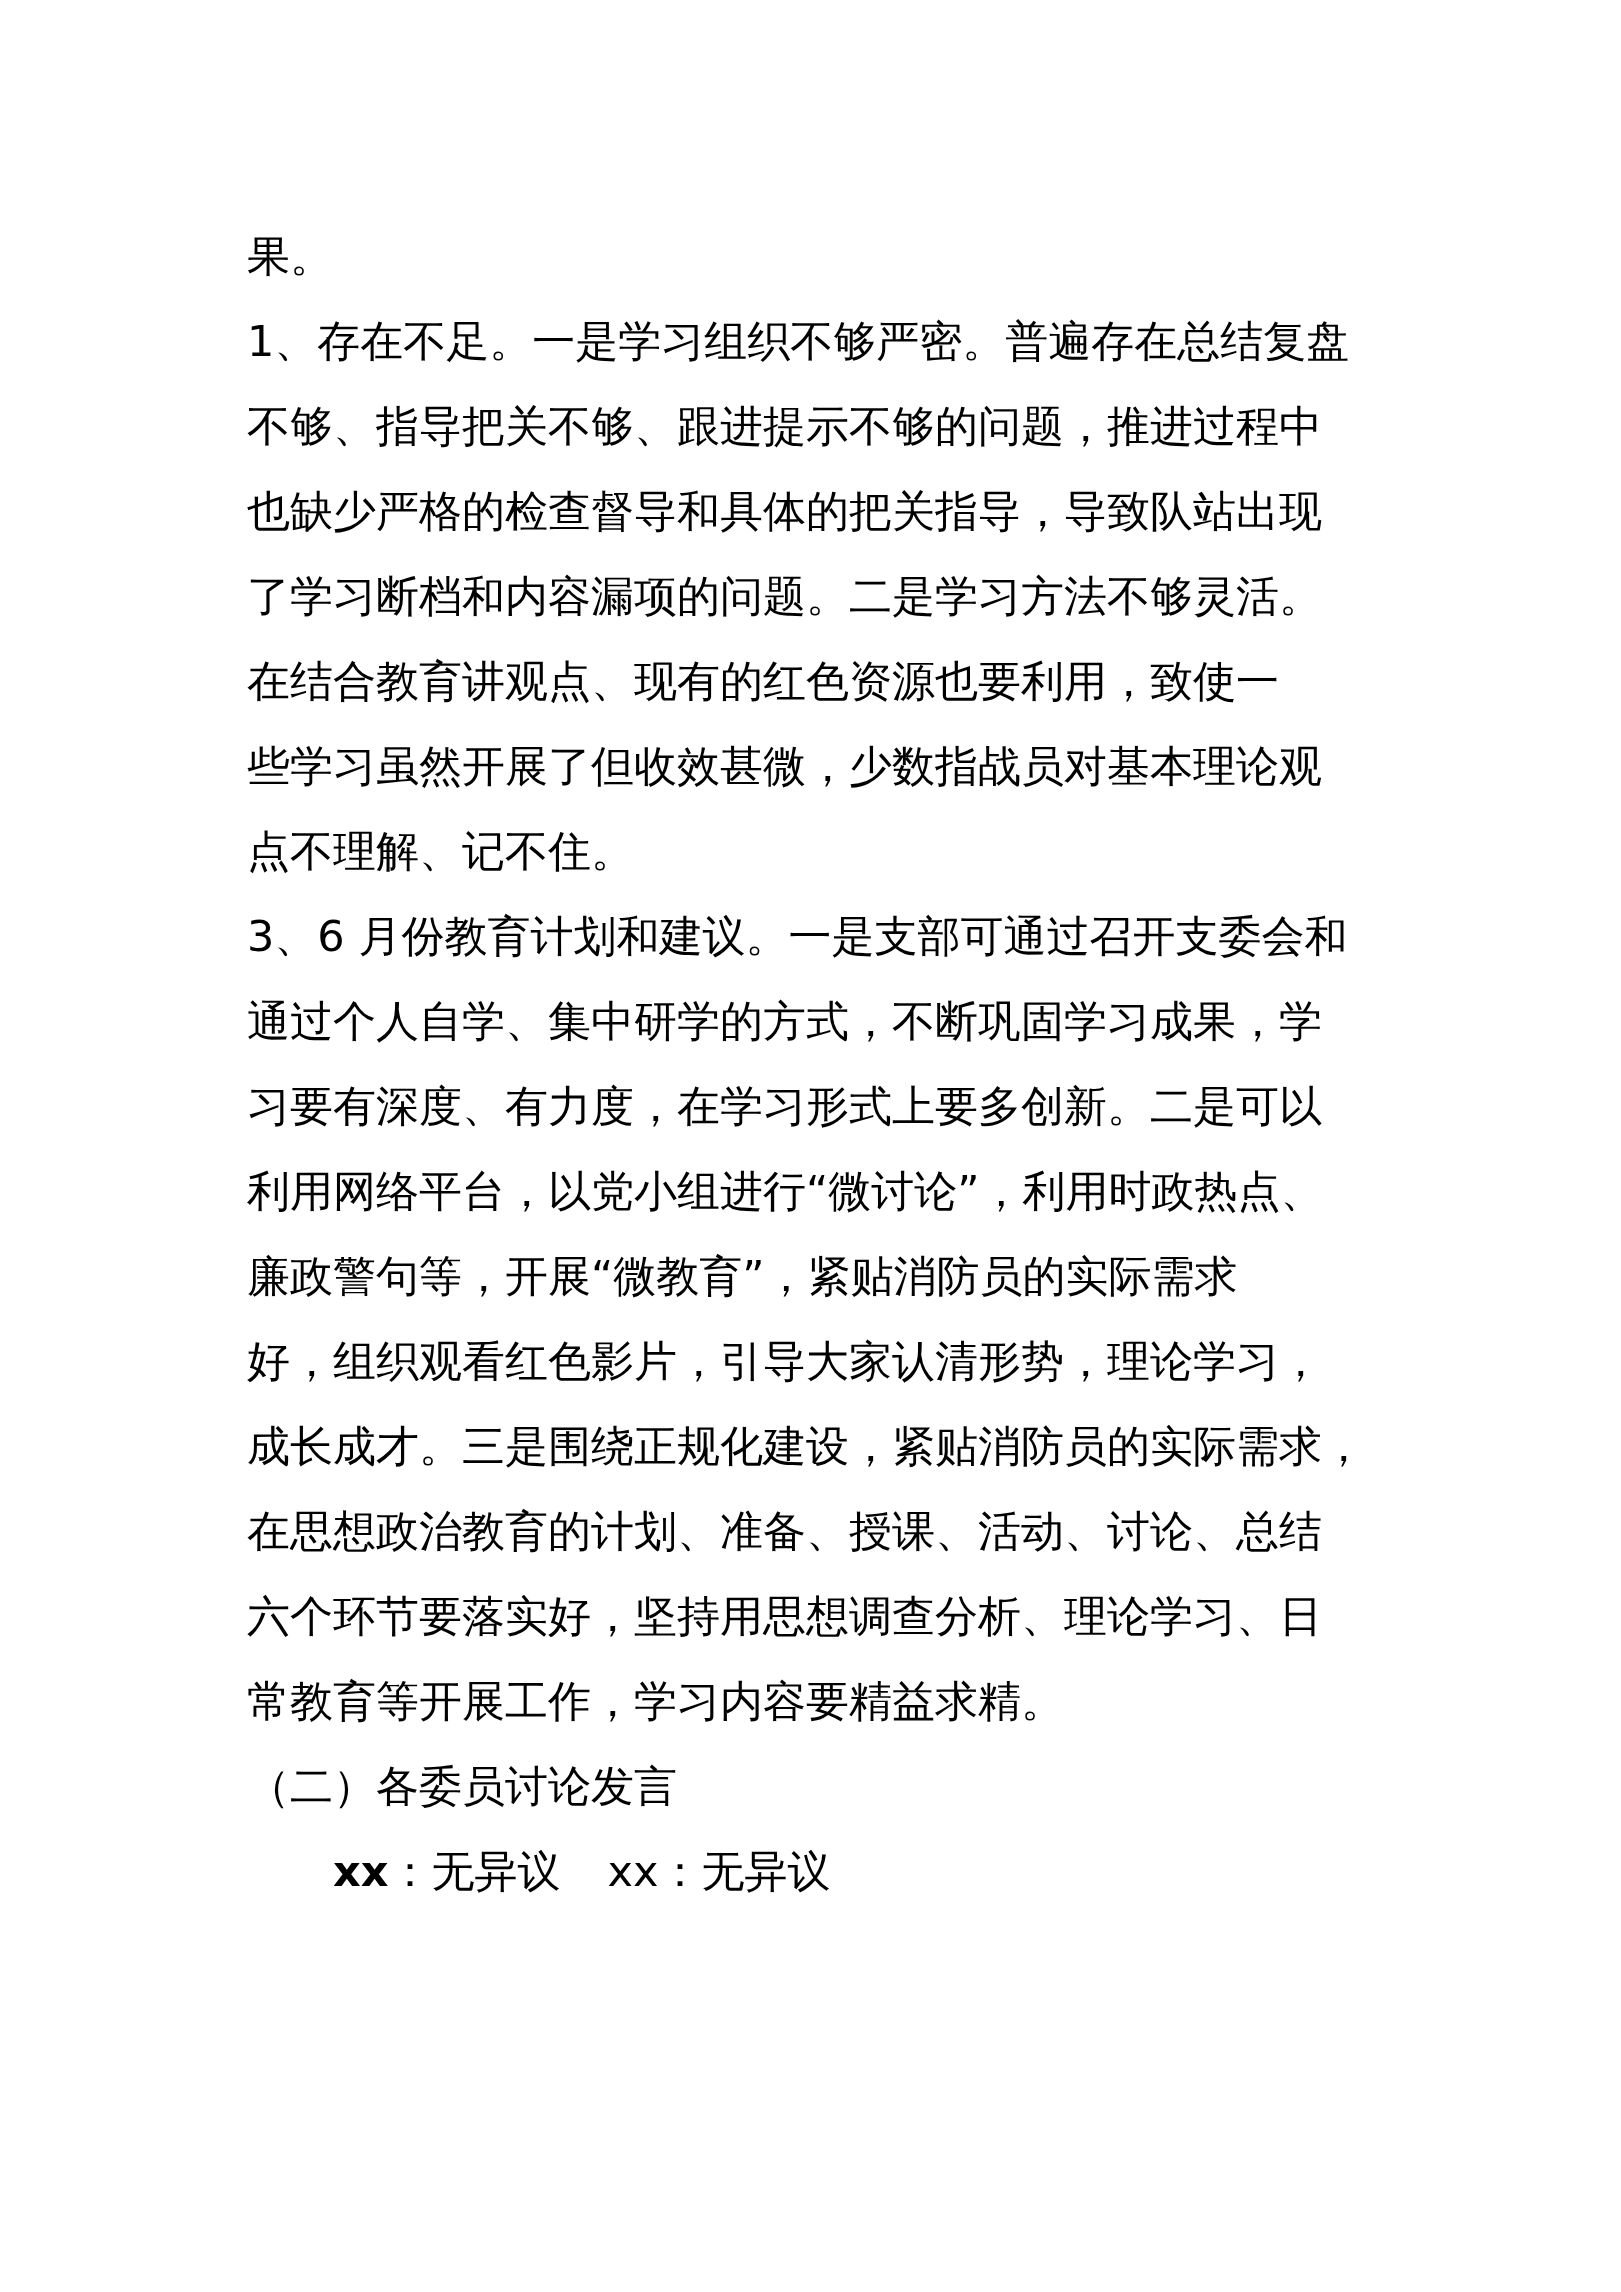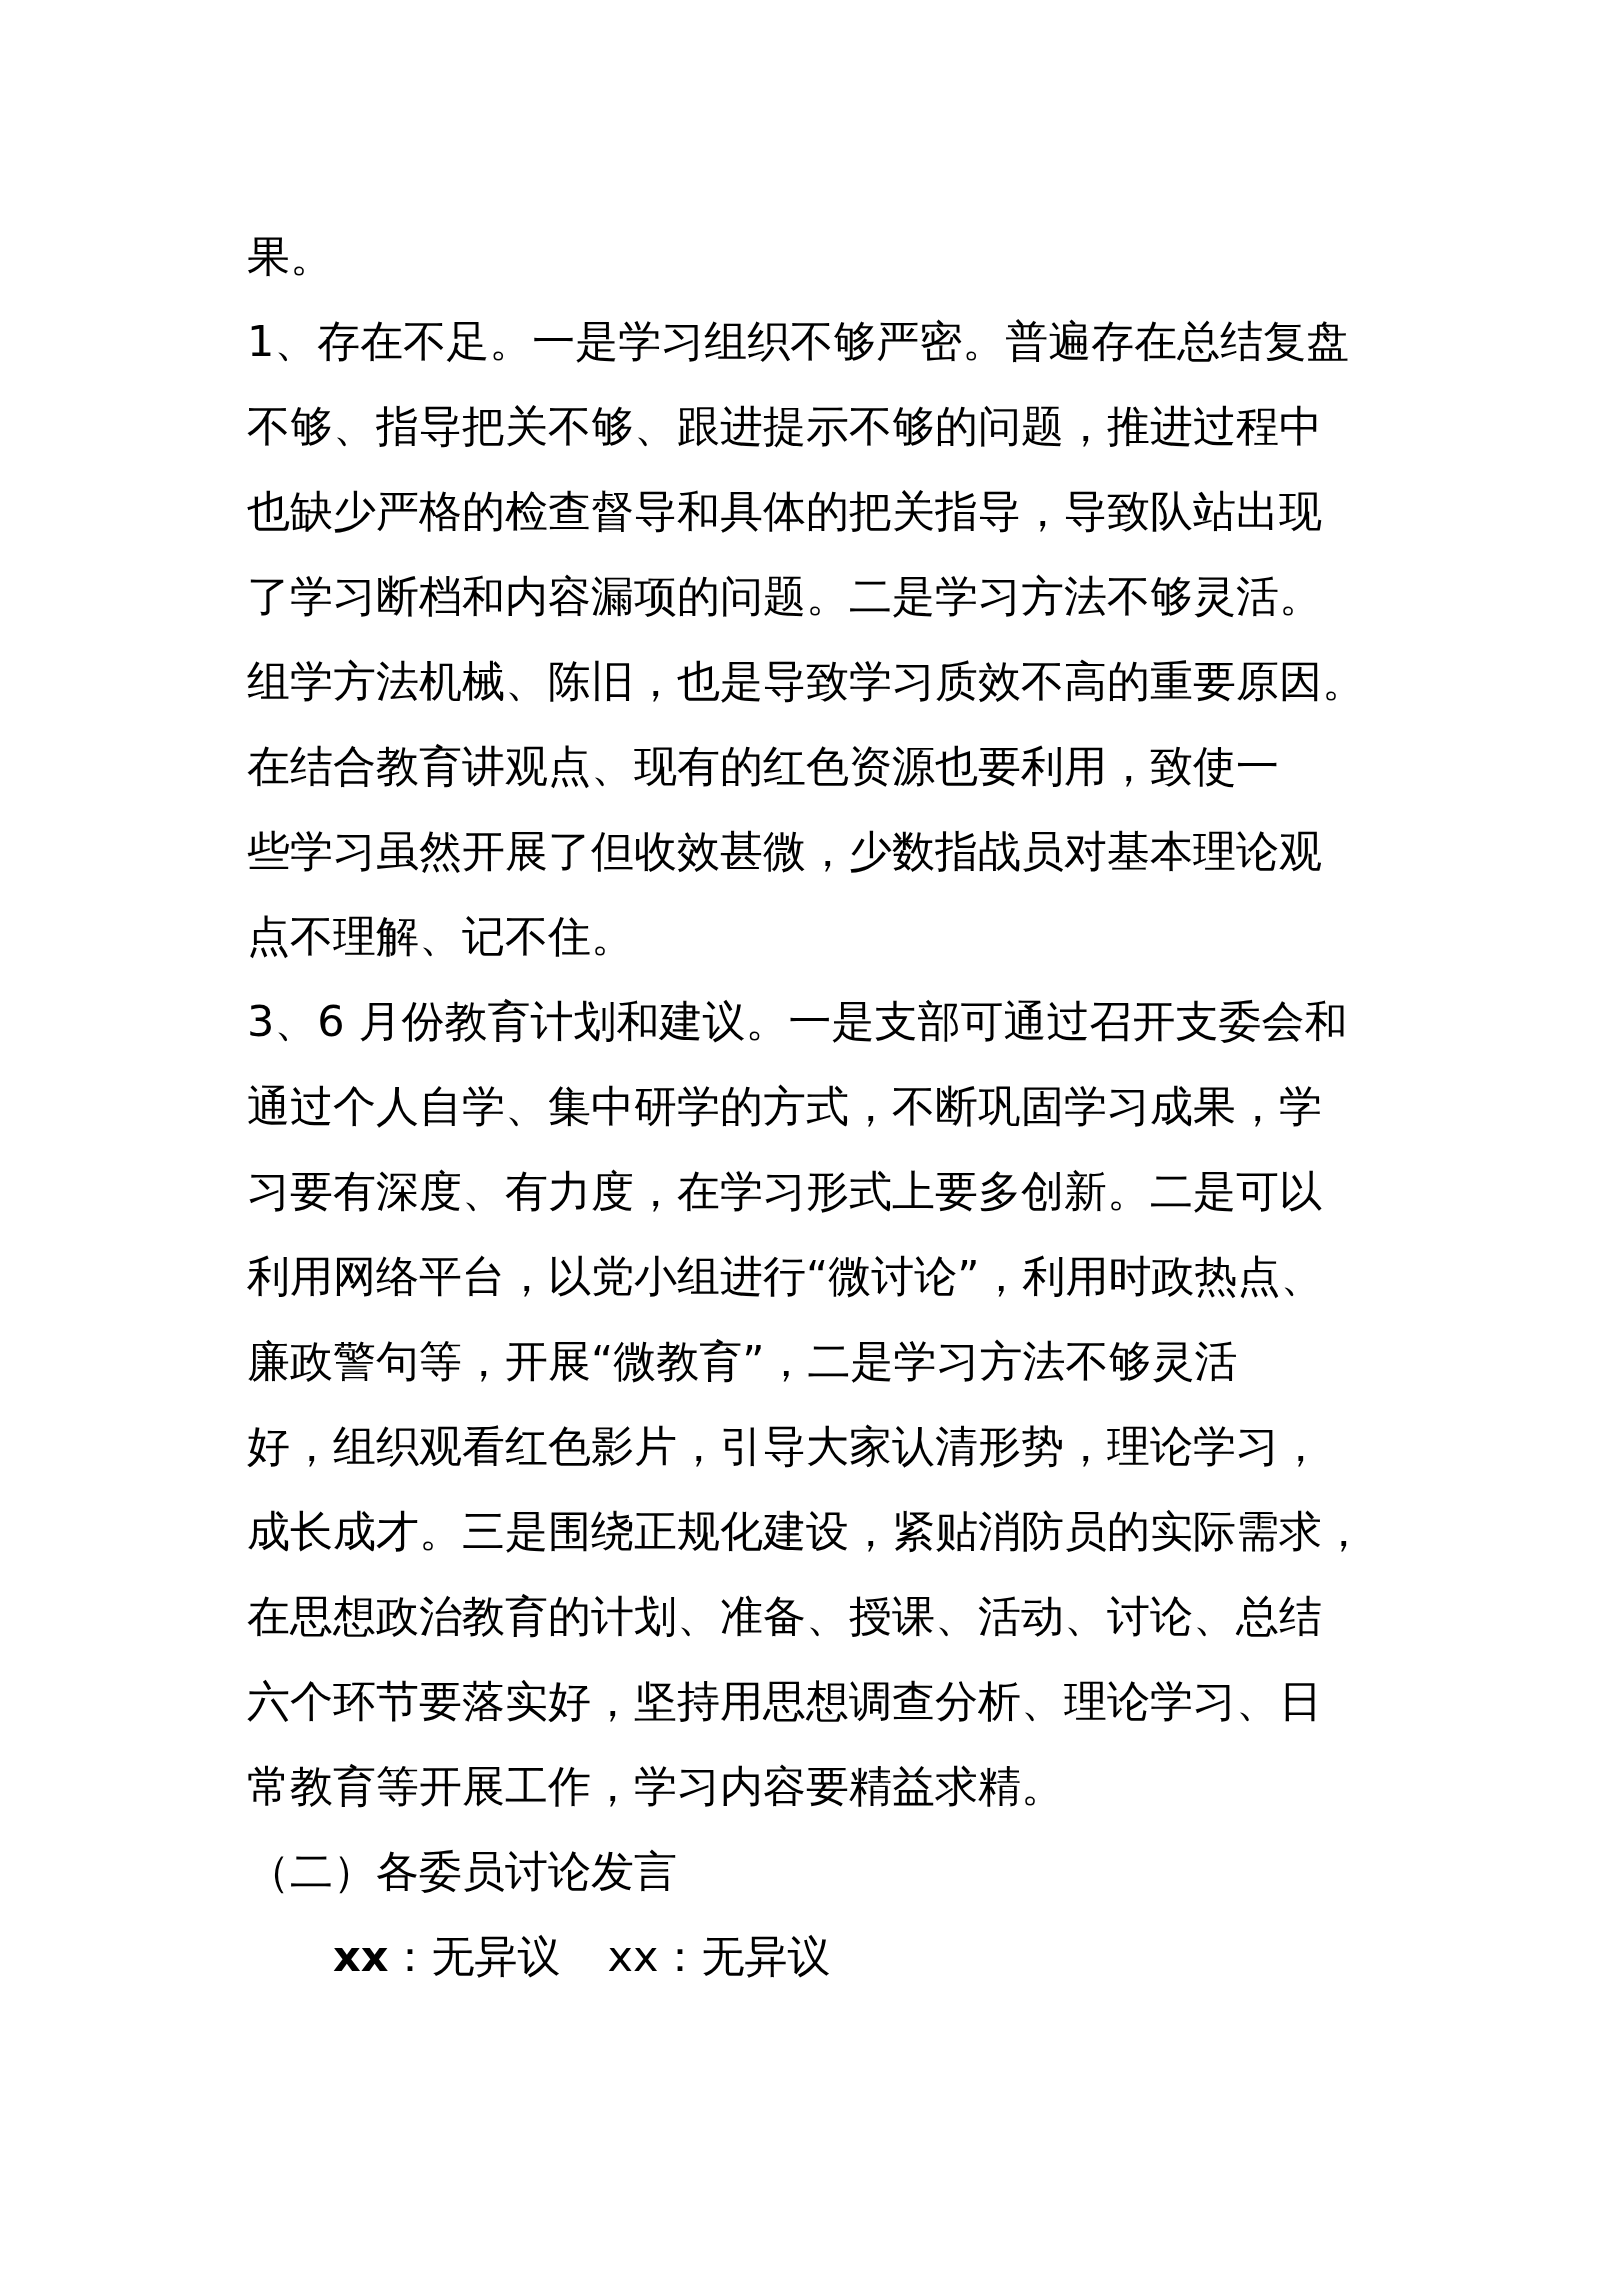--- a/index.html
+++ b/index.html
@@ -43,32 +43,31 @@
 <body>
 
 <div class="page">
   <div class="line">果。</div>
 
   <div>
     <div class="line">1、存在不足。一是学习组织不够严密。普遍存在总结复盘</div>
     <div class="line">不够、指导把关不够、跟进提示不够的问题，推进过程中</div>
     <div class="line">也缺少严格的检查督导和具体的把关指导，导致队站出现</div>
     <div class="line">了学习断档和内容漏项的问题。二是学习方法不够灵活。</div>
-    <div class="line">组学方法机械、陈旧，也是导致学习质效不高的重要原因。</div>
     <div class="line">在结合教育讲观点、现有的红色资源也要利用，致使一</div>
     <div class="line">些学习虽然开展了但收效甚微，少数指战员对基本理论观</div>
     <div class="line">点不理解、记不住。</div>
   </div>
 
   <div>
     <div class="line">3、6 月份教育计划和建议。一是支部可通过召开支委会和</div>
     <div class="line">通过个人自学、集中研学的方式，不断巩固学习成果，学</div>
     <div class="line">习要有深度、有力度，在学习形式上要多创新。二是可以</div>
     <div class="line">利用网络平台，以党小组进行“微讨论”，利用时政热点、</div>
-    <div class="line">廉政警句等，开展“微教育”，二是学习方法不够灵活</div>
+    <div class="line">廉政警句等，开展“微教育”，紧贴消防员的实际需求</div>
     <div class="line">好，组织观看红色影片，引导大家认清形势，理论学习，</div>
     <div class="line">成长成才。三是围绕正规化建设，紧贴消防员的实际需求，</div>
     <div class="line">在思想政治教育的计划、准备、授课、活动、讨论、总结</div>
     <div class="line">六个环节要落实好，坚持用思想调查分析、理论学习、日</div>
     <div class="line">常教育等开展工作，学习内容要精益求精。</div>
   </div>
 
   <div class="line">（二）各委员讨论发言</div>
 
   <div class="line indent-2">

